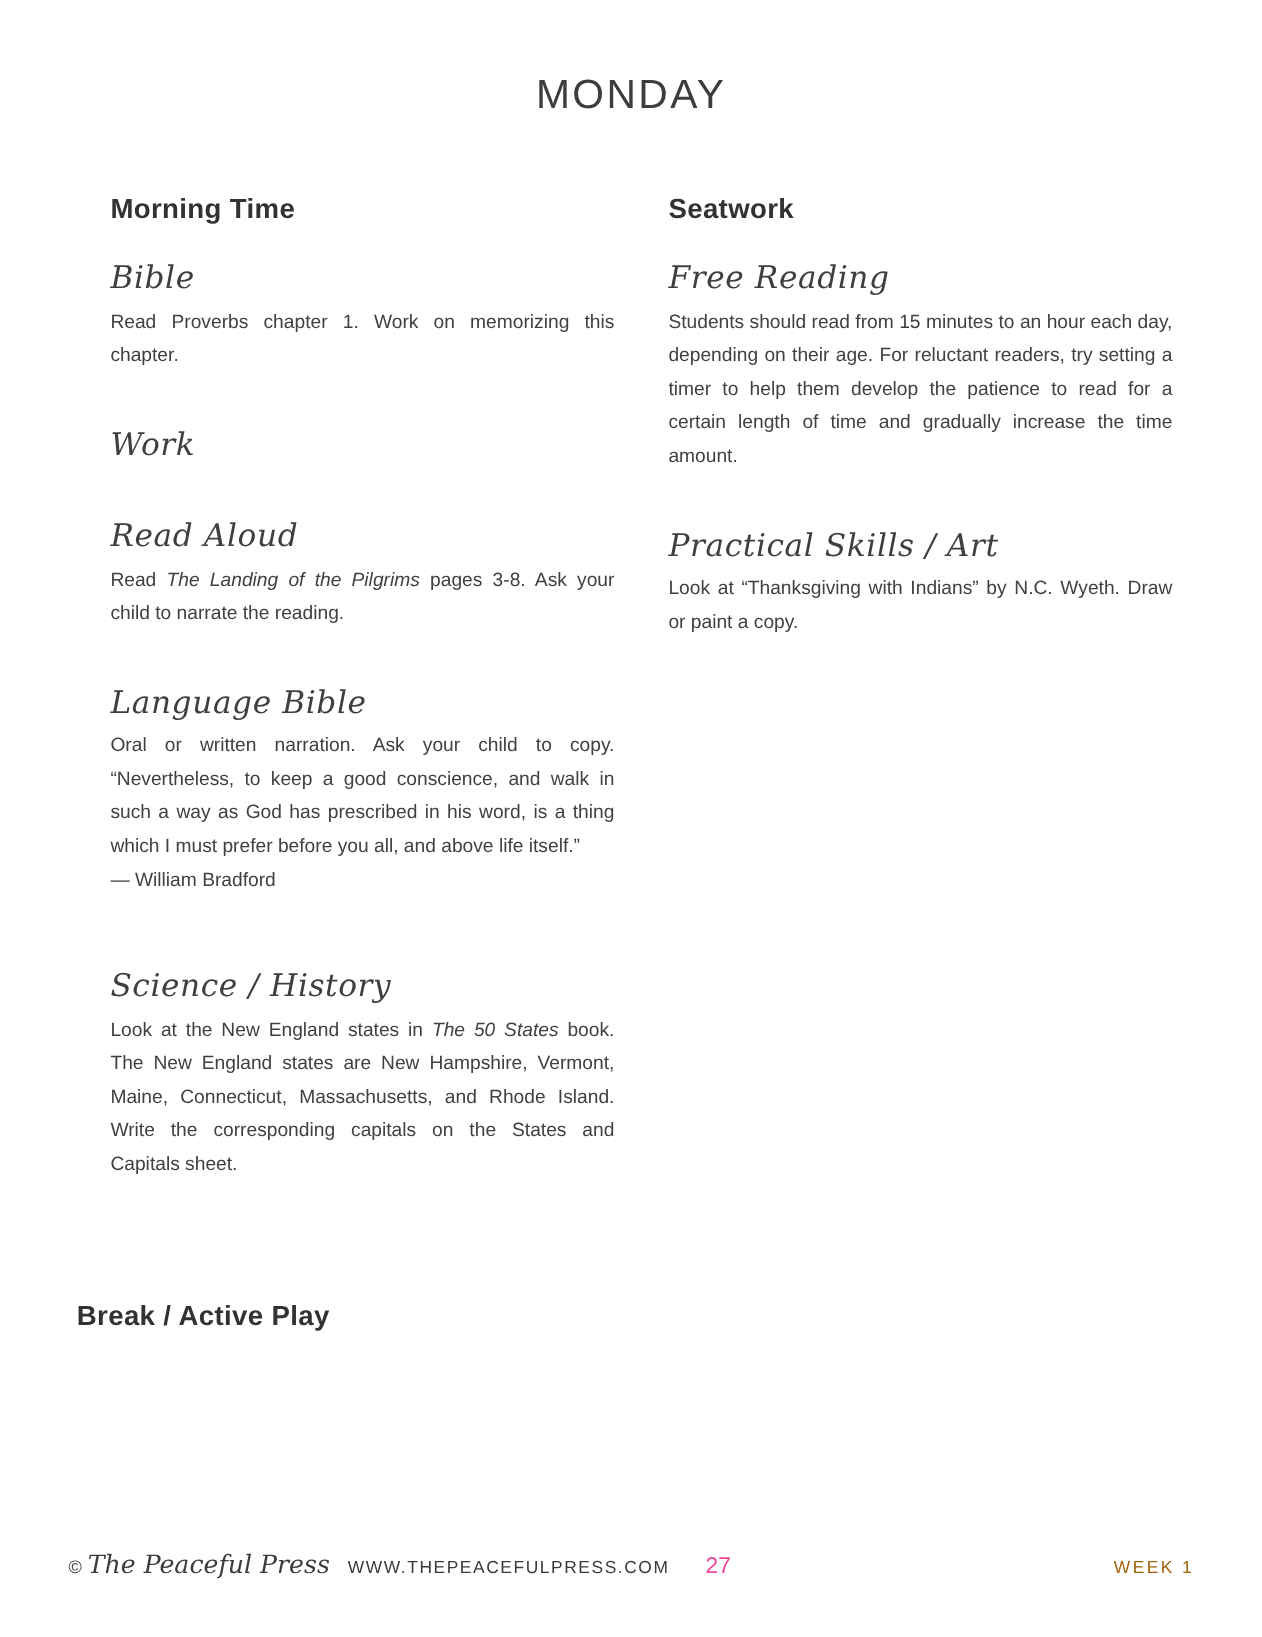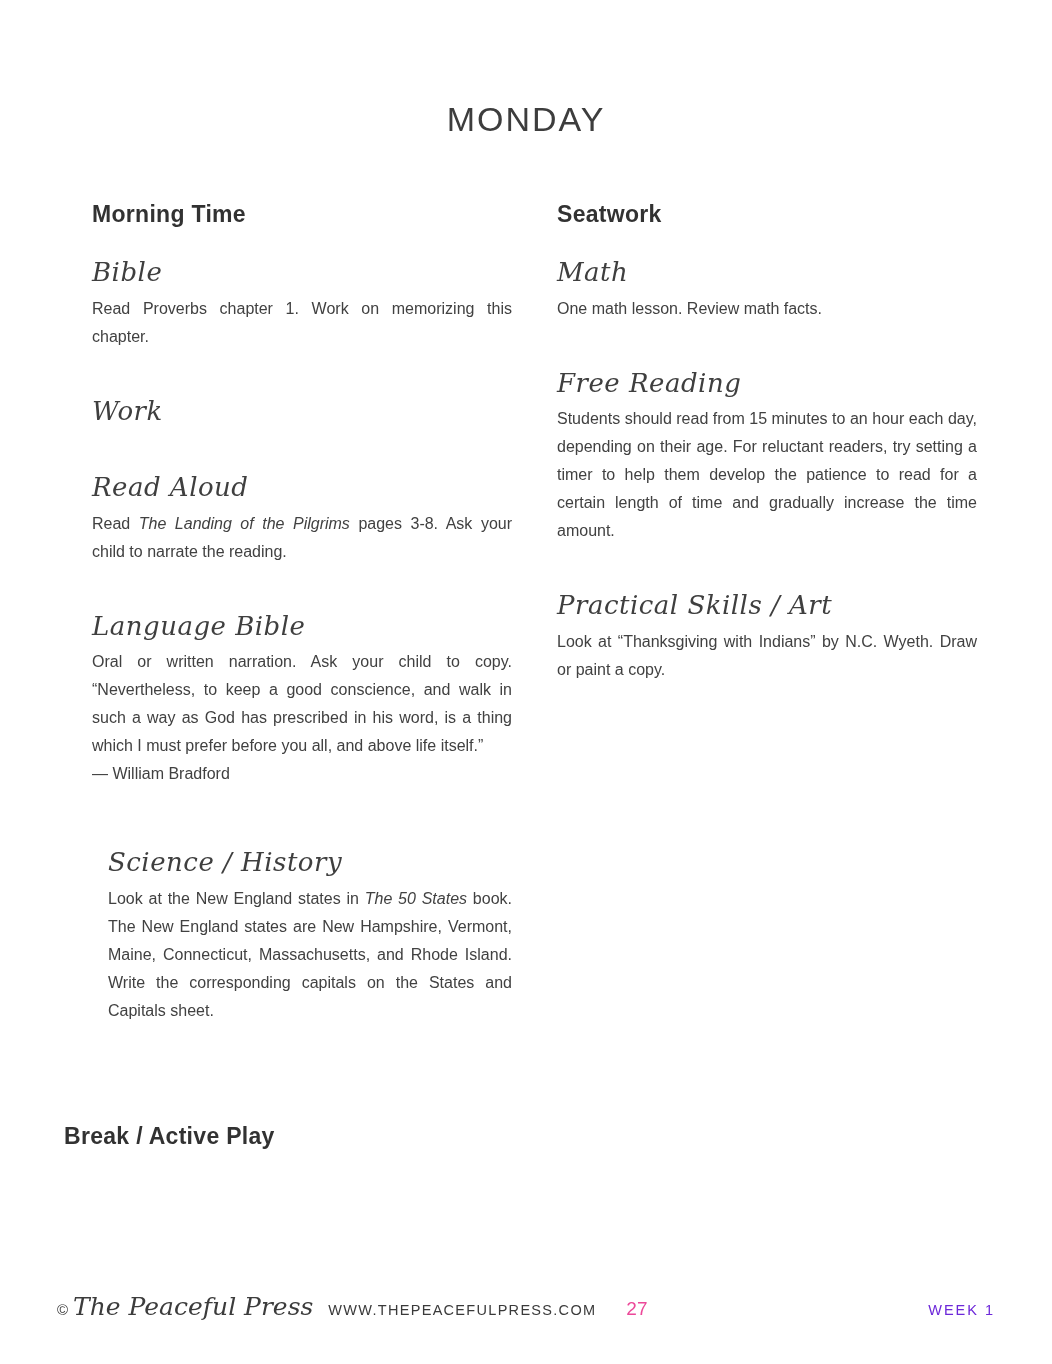--- a/index.html
+++ b/index.html
@@ -15,21 +15,21 @@
     font-family: "Liberation Sans", sans-serif;
     color: #414141;
   }
   .page {
     width: 1052px;
     height: 1364px;
     position: relative;
   }
   .day-title {
     margin: 0;
-    padding-top: 100px;
+    padding-top: 60px;
     text-align: center;
     font-family: "Liberation Sans", sans-serif;
     font-size: 34px;
     font-weight: 300;
     letter-spacing: 2px;
     color: #3d3d3d;
   }
   .columns {
     display: flex;
     gap: 45px;
@@ -44,21 +44,20 @@
     font-size: 23px;
     font-weight: 600;
     letter-spacing: 0.3px;
     color: #323232;
   }
   .section {
     margin-bottom: 44px;
   }
   .section.extra-space {
     margin-top: 58px;
-    margin-left: 16px;
   }
   .section-heading {
     margin: 0 0 6px 0;
     font-family: "DejaVu Serif", serif;
     font-style: italic;
     font-weight: 400;
     font-size: 26px;
     line-height: 1.25;
     letter-spacing: 0.5px;
     color: #3f3f3f;
@@ -88,21 +87,21 @@
     display: flex;
     align-items: baseline;
   }
   .copyright-symbol {
     font-size: 15px;
     color: #3c3c3c;
   }
   .brand-script {
     font-family: "DejaVu Serif", serif;
     font-style: italic;
-    font-size: 25px;
+    font-size: 21px;
     margin-left: 5px;
     color: #3c3c3c;
     white-space: nowrap;
   }
   .website-url {
     margin-left: 15px;
     font-size: 14.5px;
     letter-spacing: 1.3px;
     color: #3a3a3a;
     white-space: nowrap;
@@ -111,21 +110,21 @@
     margin-left: 30px;
     font-size: 19px;
     color: #ec4899;
   }
   .footer-spacer {
     flex: 1;
   }
   .week-label {
     font-size: 14.5px;
     letter-spacing: 2px;
-    color: #6d28d9;
+    color: #a16207;
     white-space: nowrap;
   }
 </style>
 </head>
 <body>
 
 <div class="page">
 
   <h1 class="day-title">MONDAY</h1>
 
@@ -152,24 +151,20 @@
           <div class="section extra-space">
     <h3 class="section-heading">Science / History</h3>
     <p class="section-body"><span>Look at the New England states in </span><span class="italic">The 50 States</span><span> book. The New England states are New Hampshire, Vermont, Maine, Connecticut, Massachusetts, and Rhode Island. Write the corresponding capitals on the States and Capitals sheet.</span></p>
   </div>
         </div>
   </div>
       <div class="col">
     <h2 class="col-header">Seatwork</h2>
     <div class="sections">
           <div class="section">
-    <h3 class="section-heading">Math</h3>
-    <p class="section-body"><span>One math lesson. Review math facts.</span></p>
-  </div>
-          <div class="section">
     <h3 class="section-heading">Free Reading</h3>
     <p class="section-body"><span>Students should read from 15 minutes to an hour each day, depending on their age. For reluctant readers, try setting a timer to help them develop the patience to read for a certain length of time and gradually increase the time amount.</span></p>
   </div>
           <div class="section">
     <h3 class="section-heading">Practical Skills / Art</h3>
     <p class="section-body"><span>Look at “Thanksgiving with Indians” by N.C. Wyeth. Draw or paint a copy.</span></p>
   </div>
         </div>
   </div>
     </div>

